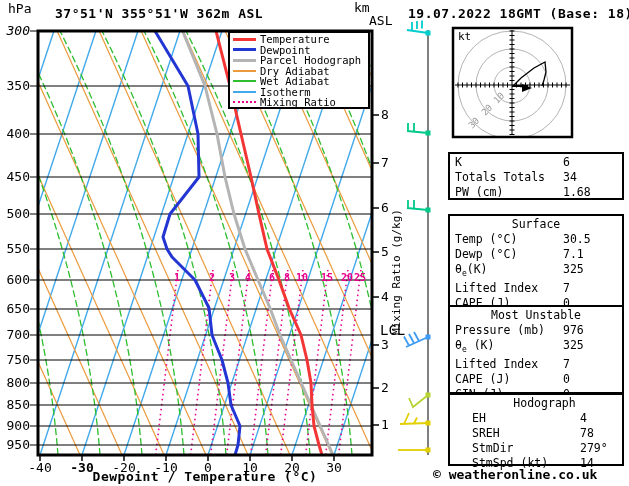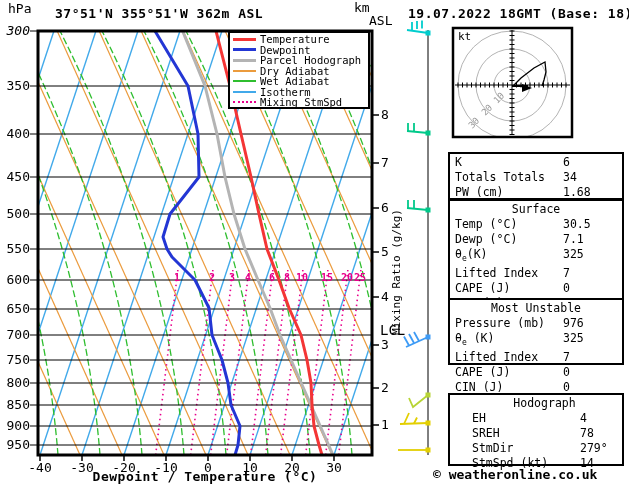--- a/index.html
+++ b/index.html
@@ -266,21 +266,21 @@
       <div class="abs lbl plabel" style="left:0px;top:309px;">650</div>
       <div class="abs lbl plabel" style="left:0px;top:335px;">700</div>
       <div class="abs lbl plabel" style="left:0px;top:360px;">750</div>
       <div class="abs lbl plabel" style="left:0px;top:383px;">800</div>
       <div class="abs lbl plabel" style="left:0px;top:405px;">850</div>
       <div class="abs lbl plabel" style="left:0px;top:426px;">900</div>
       <div class="abs lbl plabel" style="left:0px;top:445px;">950</div>
     </div>
   <div id="temp-labels">
       <div class="abs lbl tlabel" style="left:40px;top:462px;">-40</div>
-      <div class="abs lbl tlabel" style="left:82px;top:462px;">-30</div>
+      <div class="abs lbl tlabel" style="left:82px;top:462px;font-weight:bold;">-30</div>
       <div class="abs lbl tlabel" style="left:124px;top:462px;">-20</div>
       <div class="abs lbl tlabel" style="left:166px;top:462px;">-10</div>
       <div class="abs lbl tlabel" style="left:208px;top:462px;">0</div>
       <div class="abs lbl tlabel" style="left:250px;top:462px;">10</div>
       <div class="abs lbl tlabel" style="left:292px;top:462px;">20</div>
       <div class="abs lbl tlabel" style="left:334px;top:462px;">30</div>
     </div>
   <div class="abs title" style="left:205px;top:469px;transform:translateX(-50%);">Dewpoint / Temperature (°C)</div>
   <div id="km-labels">
       <div class="abs lbl kmlabel" style="left:381px;top:115px;">8</div>
@@ -327,21 +327,21 @@
       <div class="leg-row">
         <div class="leg-sample" style="border-top: 2px solid rgb(47, 190, 47);"></div>
         <div class="leg-text">Wet Adiabat</div>
       </div>
       <div class="leg-row">
         <div class="leg-sample" style="border-top: 2px solid rgb(65, 169, 234);"></div>
         <div class="leg-text">Isotherm</div>
       </div>
       <div class="leg-row">
         <div class="leg-sample" style="border-top: 2px dotted rgb(232, 0, 140);"></div>
-        <div class="leg-text">Mixing StmSpd</div>
+        <div class="leg-text">Mixing Ratio</div>
       </div>
     </div>
 
   <div class="abs lbl" style="left:458px;top:31px;font-size:11px;">kt</div>
   <div id="ring-labels">
       <div class="abs ringlbl" style="left:499.274px;top:97.726px;">10</div>
       <div class="abs ringlbl" style="left:486.548px;top:110.452px;">20</div>
       <div class="abs ringlbl" style="left:473.822px;top:123.178px;">30</div>
     </div>
 
@@ -353,21 +353,21 @@
         </div>
         <div class="info-row">
           <div class="info-label">Totals Totals</div>
           <div class="info-value">34</div>
         </div>
         <div class="info-row">
           <div class="info-label">PW (cm)</div>
           <div class="info-value">1.68</div>
         </div>
       </div>
-      <div class="infobox" style="top: 199px; height: 107px;">
+      <div class="infobox" style="top: 214px; height: 107px;">
         <div class="info-title">Surface</div>
         <div class="info-row">
           <div class="info-label">Temp (°C)</div>
           <div class="info-value">30.5</div>
         </div>
         <div class="info-row">
           <div class="info-label">Dewp (°C)</div>
           <div class="info-value">7.1</div>
         </div>
         <div class="info-row">
@@ -380,21 +380,21 @@
         </div>
         <div class="info-row">
           <div class="info-label">CAPE (J)</div>
           <div class="info-value">0</div>
         </div>
         <div class="info-row">
           <div class="info-label">CIN (J)</div>
           <div class="info-value">0</div>
         </div>
       </div>
-      <div class="infobox" style="top: 298px; height: 67px;">
+      <div class="infobox" style="top: 305px; height: 89px;">
         <div class="info-title">Most Unstable</div>
         <div class="info-row">
           <div class="info-label">Pressure (mb)</div>
           <div class="info-value">976</div>
         </div>
         <div class="info-row">
           <div class="info-label">θ<sub>e</sub> (K)</div>
           <div class="info-value">325</div>
         </div>
         <div class="info-row">

